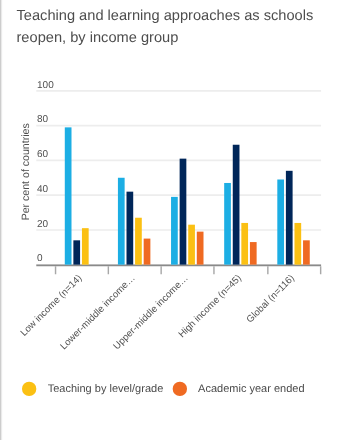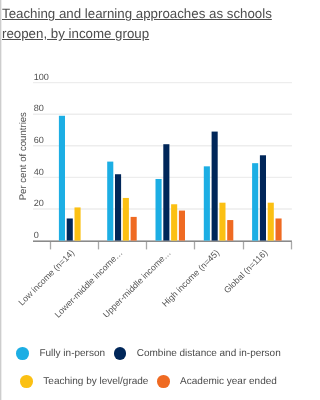--- a/index.html
+++ b/index.html
@@ -1,22 +1,22 @@
 <!DOCTYPE html>
 <html><head>
 <meta charset="utf-8">
 <style>
   html,body{margin:0;padding:0;}
   body{width:305px;height:400px;background:#ffffff;overflow:hidden;
        font-family:"Liberation Sans",sans-serif;
        -webkit-font-smoothing:antialiased;text-rendering:geometricPrecision;}
   #root{position:relative;width:305px;height:400px;background:#fff;box-sizing:border-box;}
   #leftrule{position:absolute;left:0;top:0;width:1px;height:400px;background:#cdcdcd;box-shadow:1px 0 0 #ededed;}
-  #title{position:absolute;left:2px;top:4.4px;width:292px;font-size:13.3px;
-         line-height:19.6px;color:#4d4d4d;text-decoration:underline;}
+  #title{position:absolute;left:15px;top:4.4px;width:292px;font-size:13.3px;
+         line-height:19.6px;color:#4d4d4d;}
   #plot{position:absolute;left:0;top:0;}
   #legend{position:absolute;left:1px;top:344px;width:295px;}
   .lrow{display:flex;justify-content:center;align-items:center;height:19px;margin-bottom:9.3px;}
   .litem{display:flex;align-items:center;margin:0 4.25px;}
   .ldot{width:12.7px;height:12.7px;border-radius:50%;margin-right:10.5px;flex:none;}
   .ltext{font-size:10px;color:#4a4a4a;white-space:nowrap;line-height:12px;}
 </style>
 </head>
 <body>
 
@@ -65,30 +65,20 @@
       <rect x="252.10000000000002" y="163.18" width="6.1" height="77.42" fill="#1CAEE4"></rect>
       <rect x="259.90000000000003" y="155.27999999999997" width="6.1" height="85.32000000000001" fill="#002659"></rect>
       <rect x="267.70000000000005" y="202.68" width="6.1" height="37.92" fill="#FBC013"></rect>
       <rect x="275.5" y="218.48" width="6.1" height="22.12" fill="#EF6A22"></rect>
       <text font-size="8.75" fill="#515151" text-anchor="end" transform="translate(268.05,253.2) rotate(-45)">Global (n=116)</text>
       <text font-size="9.65" fill="#4f4f4f" text-anchor="middle" transform="translate(26.4,156.2) rotate(-90)">Per cent of countries</text>
     </svg>
   <div id="legend">
       <div class="lrow">
         <div class="litem">
-          <span class="ldot" style="background: rgb(28, 174, 228);"></span>
-          <span class="ltext">Fully in-person</span>
-        </div>
-        <div class="litem">
-          <span class="ldot" style="background: rgb(0, 38, 89);"></span>
-          <span class="ltext">Combine distance and in-person</span>
-        </div>
-      </div>
-      <div class="lrow">
-        <div class="litem">
           <span class="ldot" style="background: rgb(251, 192, 19);"></span>
           <span class="ltext">Teaching by level/grade</span>
         </div>
         <div class="litem">
           <span class="ldot" style="background: rgb(239, 106, 34);"></span>
           <span class="ltext">Academic year ended</span>
         </div>
       </div>
     </div>
 </div>

